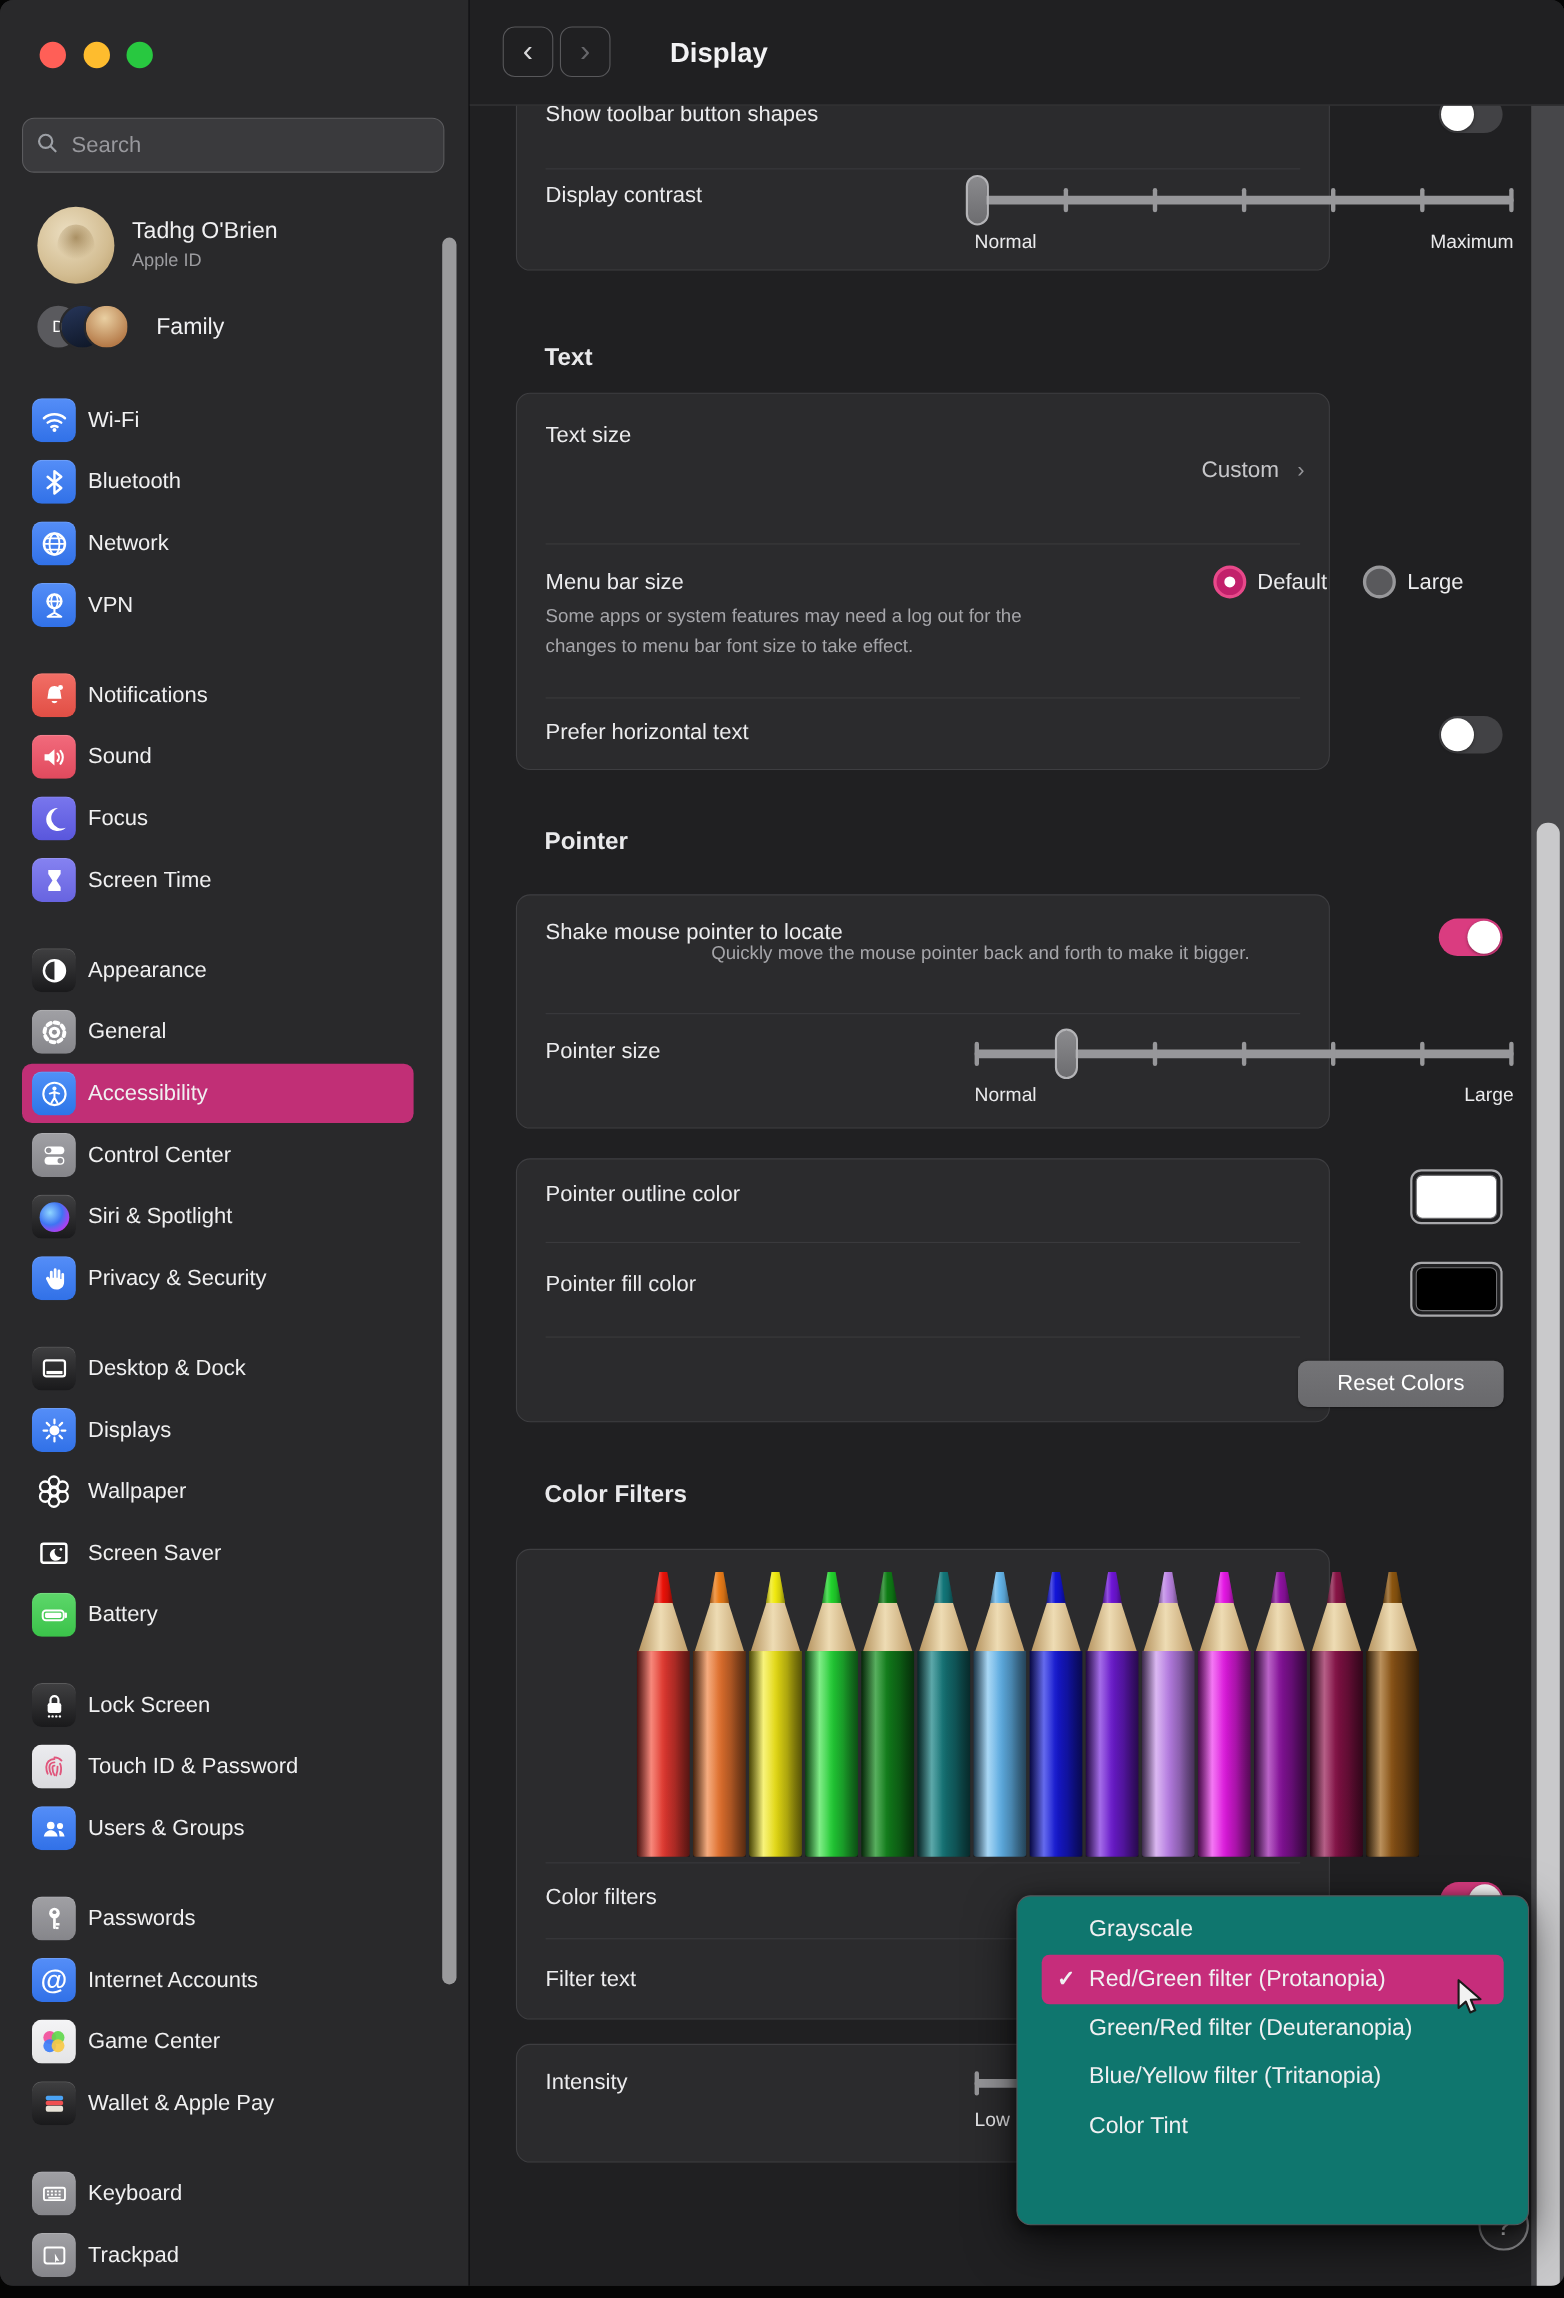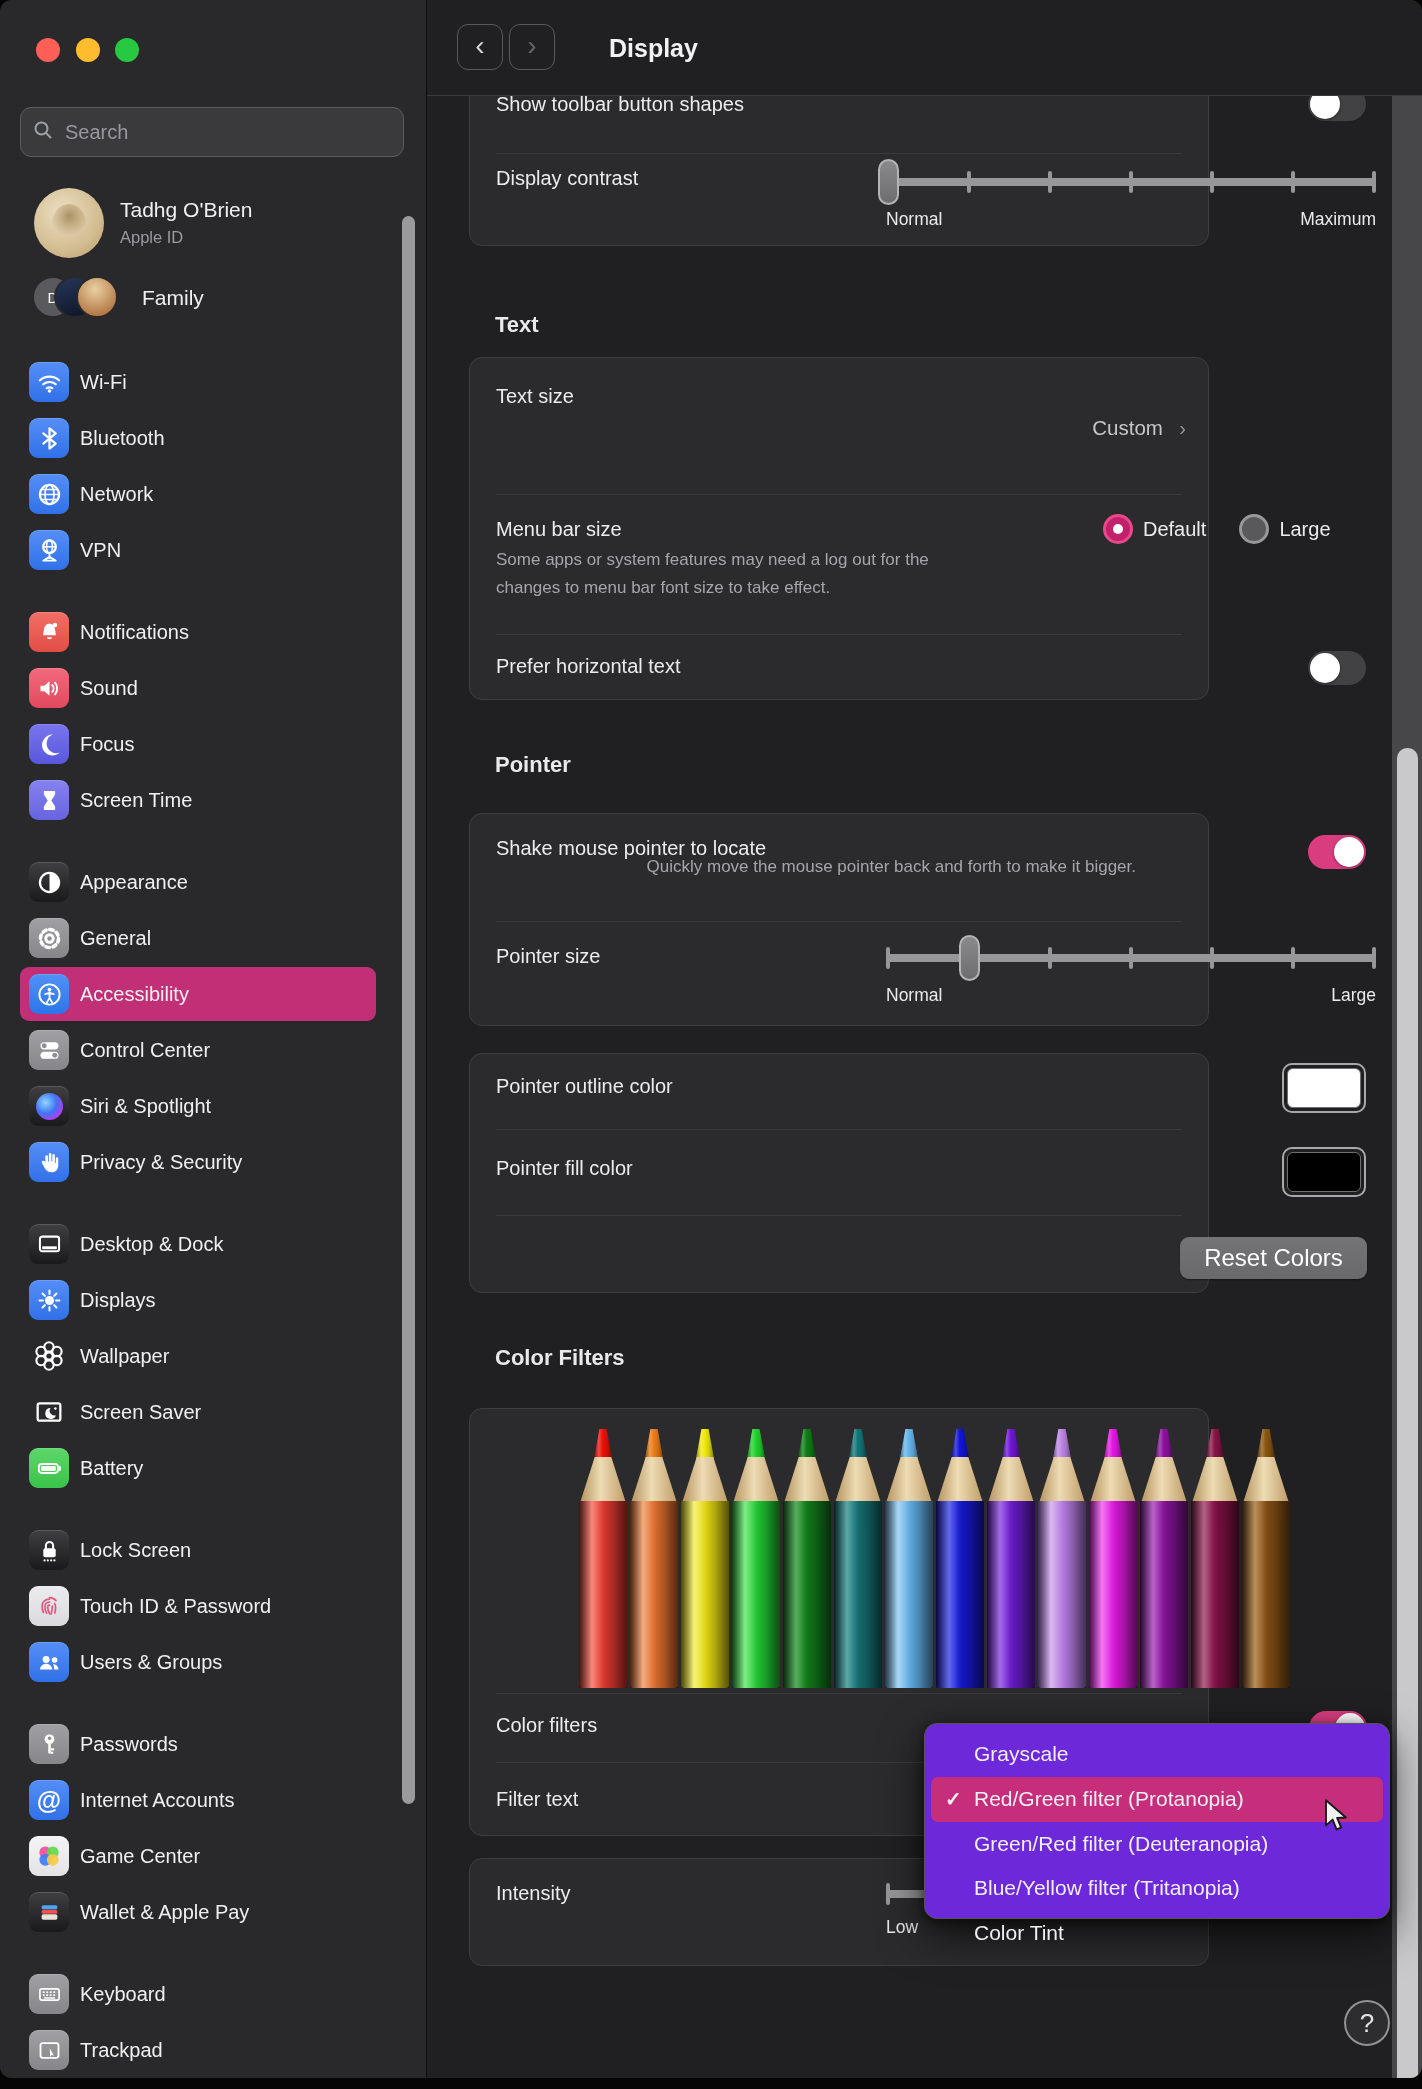--- a/index.html
+++ b/index.html
@@ -74,35 +74,35 @@
   .radio{width:30px;height:30px;border-radius:50%;position:relative;flex:none;}
   .radio.sel{background:#c2206b;border:3.5px solid #e8498a;}
   .radio.sel:after{content:"";position:absolute;left:6.5px;top:6.5px;width:10px;height:10px;
     border-radius:50%;background:#fff;}
   .radio.unsel{background:#59595c;border:3.5px solid #98989b;}
   .radio-label{font-size:20px;color:#ececee;margin:0 0 0 10px;}
   
   .well{position:absolute;width:84px;height:50px;border-radius:10px;border:2px solid #a8a8ab;padding:3px;}
   .well .swatch{width:100%;height:100%;border-radius:6px;border:1px solid #6f6f72;}
   .btn{position:absolute;border-radius:9px;background:linear-gradient(#747477,#69696c);color:#fff;
-    font-size:24px;text-align:center;box-shadow:0 1px 2px rgba(0,0,0,.4);}
+    font-size:20px;text-align:center;box-shadow:0 1px 2px rgba(0,0,0,.4);}
   
   .pencils{position:absolute;left:109px;top:20px;width:714px;height:259px;display:flex;}
   .pencil{position:relative;width:48px;height:259px;margin-right:3px;flex:none;}
   .p-tip{position:absolute;left:15px;top:0;width:18px;height:30px;
     clip-path:polygon(30% 0,70% 0,100% 100%,0 100%);}
   .p-wood{position:absolute;left:1px;top:28px;width:46px;height:46px;
     clip-path:polygon(32% 0,68% 0,100% 100%,0 100%);
     background:linear-gradient(90deg,#b5935f,#eedcb4 45%,#bf9c68);}
   .p-body{position:absolute;left:0;top:72px;width:48px;height:187px;border-radius:0 0 3px 3px;}
   .p-body:after,.p-tip:after{content:"";position:absolute;inset:0;
     background:linear-gradient(90deg,rgba(0,0,0,.42),rgba(255,255,255,.25) 27%,rgba(255,255,255,0) 48%,rgba(0,0,0,.12) 72%,rgba(0,0,0,.45));}
   
-  .menu{position:absolute;left:497px;top:1723px;width:466px;height:196px;background:#6d28d9;
-    border:1.5px solid #56565a;border-radius:13px;z-index:50;padding:8px 0;
+  .menu{position:absolute;left:497px;top:1723px;width:466px;height:300px;background:#0f766e;
+    border:1.5px solid #56565a;border-radius:13px;z-index:50;padding:8px 16px;
     box-shadow:0 16px 44px rgba(0,0,0,.65),0 3px 12px rgba(0,0,0,.5);}
   .menu-item{position:relative;height:44.8px;line-height:44.8px;padding-left:49px;
     font-size:21px;color:#f0f0f2;}
   .menu-item.hl{margin:0 6px;padding-left:43px;border-radius:7px;background:#c62d7b;}
   .menu-check{position:absolute;left:14px;top:0;font-size:20px;font-weight:bold;}
   .cursor{position:absolute;left:896px;top:1799px;z-index:60;}
   .help{position:absolute;left:917px;top:2000px;width:46px;height:46px;border-radius:50%;
     border:2.5px solid #929295;color:#e2e2e4;font-size:26px;text-align:center;line-height:42px;
     background:rgba(255,255,255,.06);z-index:5;}
   .scroll-track{position:absolute;right:0;top:96px;bottom:0;width:30px;background:#47474a;z-index:4;}

